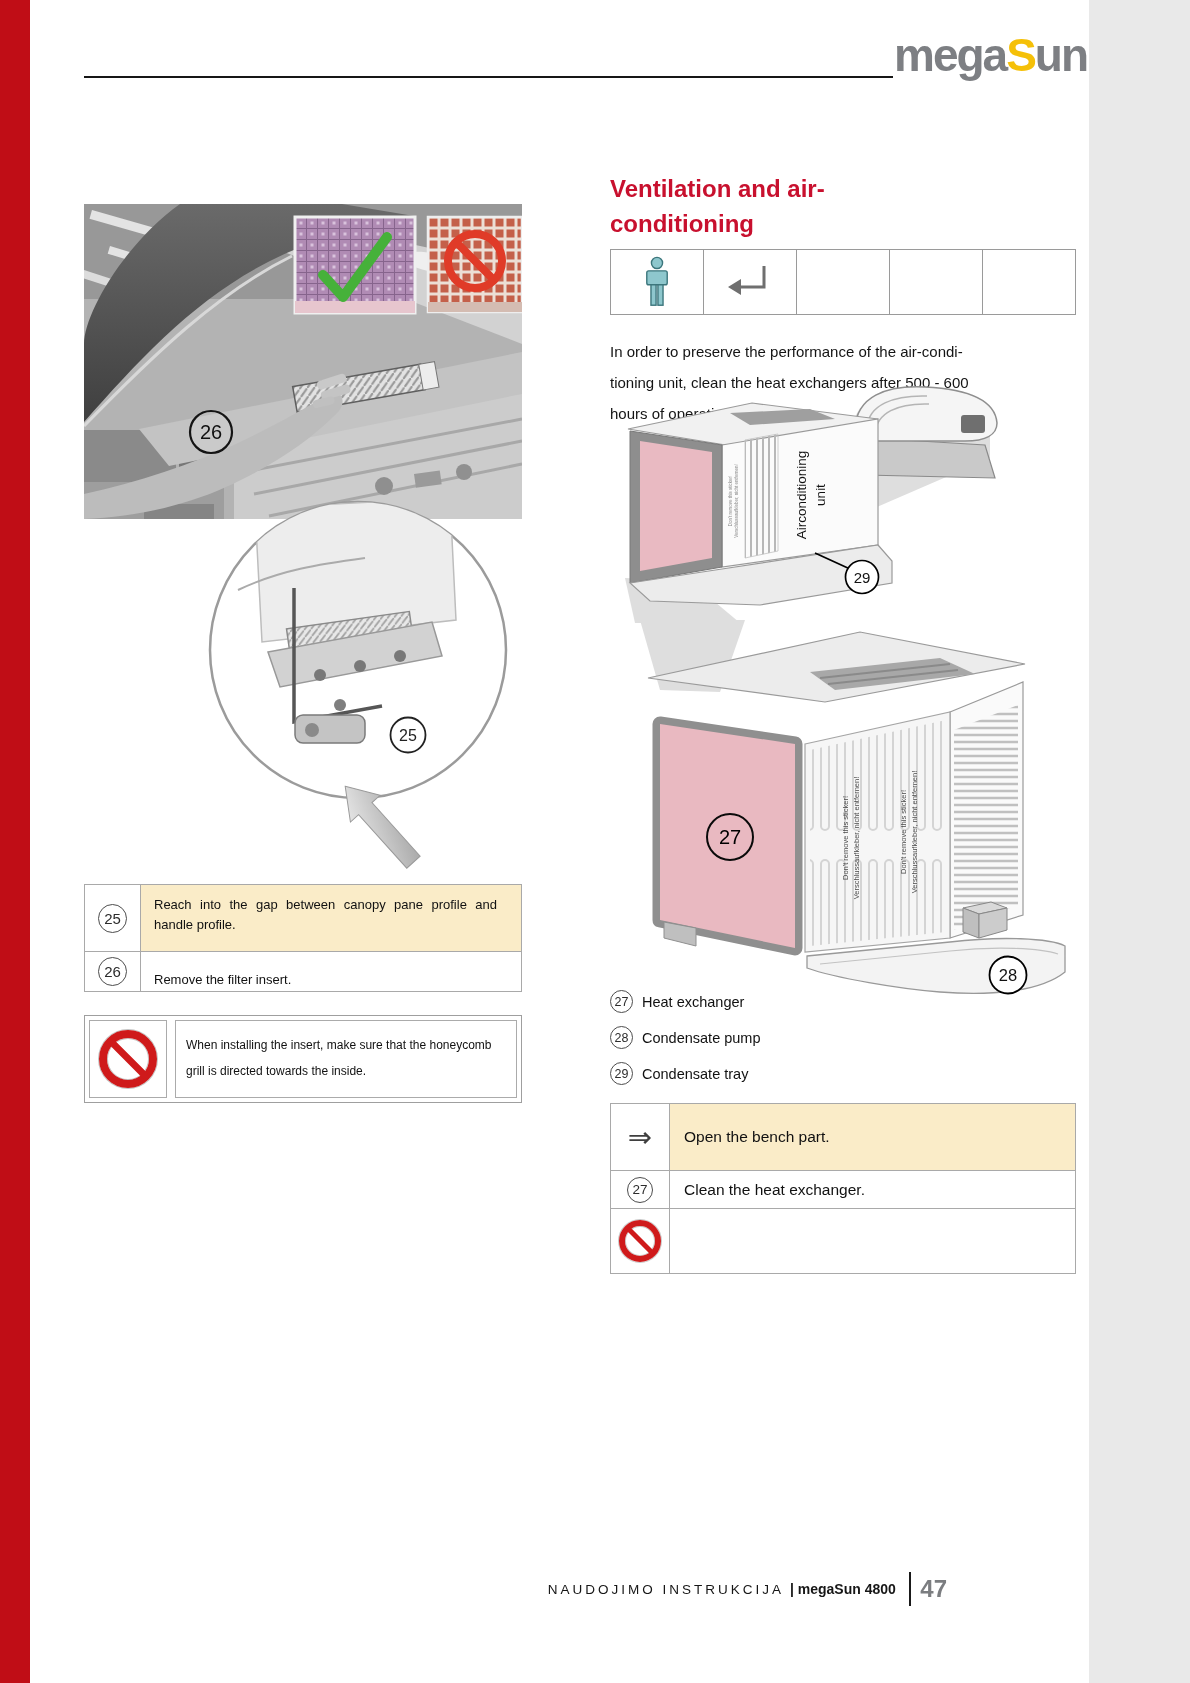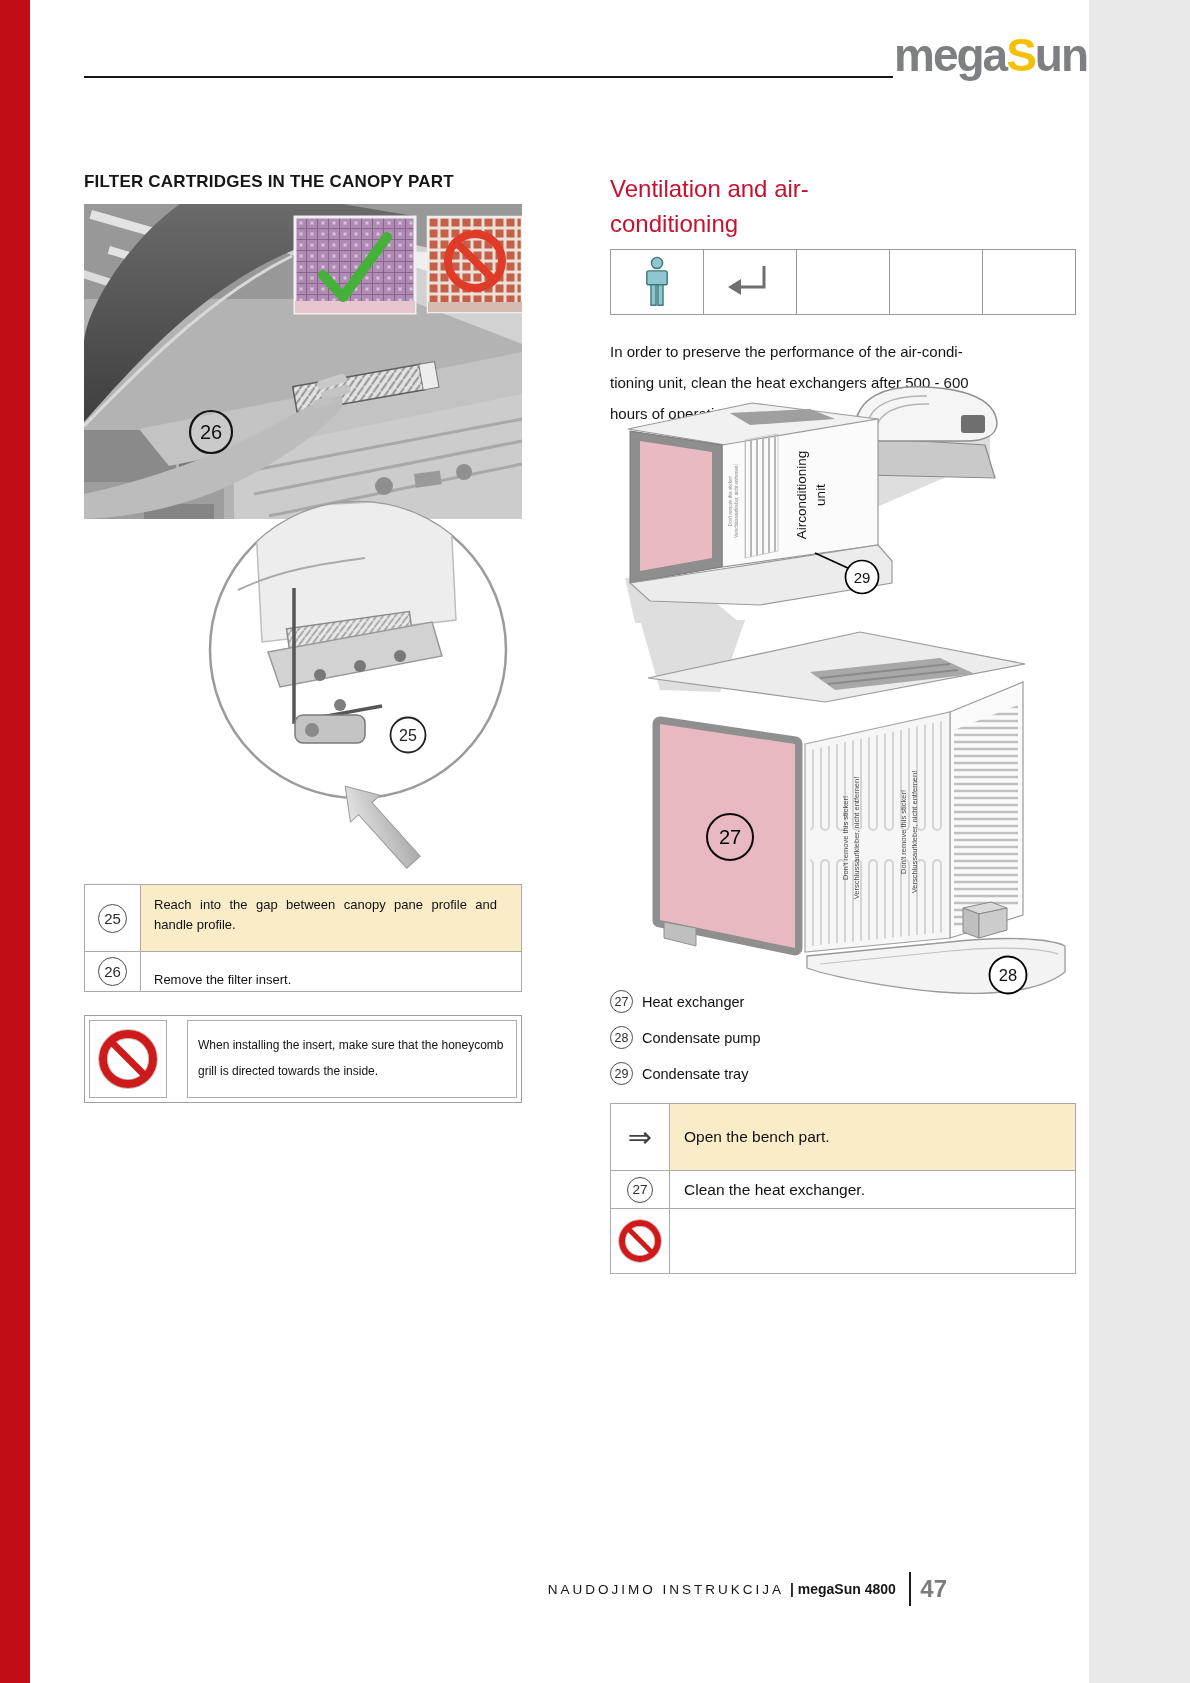--- a/index.html
+++ b/index.html
@@ -22,27 +22,27 @@
   .s-row{display:flex;}
   .s-row + .s-row{border-top:1px solid #a9a9a9;}
   .s-num{width:55px;flex:none;display:flex;align-items:center;justify-content:center;border-right:1px solid #a9a9a9;background:#fff;}
   .s-text{flex:1;padding:10px 24px 10px 13px;font-size:13px;line-height:1.55;text-align:justify;color:#111;}
   .s-text.hl{background:#faecc8;}
   .s-row.r1{min-height:66px;}
   .s-row.r2{min-height:39px;}
   .s-row.r2 .s-text{display:flex;align-items:center;padding-top:18px;padding-bottom:0;}
 
   .warning{position:absolute;left:84px;top:1015px;width:438px;height:88px;box-sizing:border-box;
-        border:1.5px solid #9f9f9f;padding:4px;display:flex;gap:20px;background:#fff;}
+        border:1.5px solid #9f9f9f;padding:4px;display:flex;gap:8px;background:#fff;}
   .w-icon{width:76px;flex:none;border:1px solid #ababab;display:flex;align-items:center;justify-content:center;}
   .w-text{flex:1;border:1px solid #ababab;display:flex;align-items:center;padding:0 10px;
         font-size:12px;line-height:2.15;color:#111;font-stretch:condensed;}
 
   
-  .r-heading{position:absolute;left:610px;top:172px;width:470px;font-size:24px;font-weight:normal;
+  .r-heading{position:absolute;left:610px;top:172px;width:470px;font-size:24px;font-weight:bold;
         line-height:1.45;color:#c8102e;}
   .icon-row{position:absolute;left:610px;top:249px;width:466px;height:66px;display:flex;box-sizing:border-box;}
   .icon-cell{flex:1;border:1px solid #9a9a9a;border-left:none;display:flex;align-items:center;justify-content:center;background:#fff;}
   .icon-cell:first-child{border-left:1px solid #9a9a9a;}
   .intro{position:absolute;left:610px;top:336px;width:470px;font-size:15px;line-height:31px;color:#141414;}
   .fig1{position:absolute;left:610px;top:383px;width:466px;height:240px;}
   .fig2{position:absolute;left:610px;top:620px;width:470px;height:380px;}
 
   .legend{position:absolute;left:610px;top:990px;width:320px;}
   .legend-item{display:flex;align-items:center;gap:9px;margin-bottom:13px;font-size:14.5px;color:#111;}
@@ -79,21 +79,20 @@
 </style>
 </head>
 <body>
 
 <div class="page">
   <div class="red-bar"></div>
   <div class="rule"></div>
 
   <div class="logo"><span>mega</span><span class="s">S</span><span>un</span><sup>®</sup></div>
 
-  <div class="left-heading">FILTER CARTRIDGES IN THE CANOPY PART</div>
 
   <div class="photo">
     <svg width="438" height="315" viewBox="0 0 438 315">
       <defs>
         <linearGradient id="canGrad" x1="0" y1="0" x2="0" y2="1">
           <stop offset="0" stop-color="#6a6a6a"></stop>
             <stop offset="1" stop-color="#3f3f3f"></stop>
         </linearGradient>
         <pattern id="fStripes" width="8" height="8" patternUnits="userSpaceOnUse">
           <rect width="8" height="8" fill="#e3e3e3"></rect>

